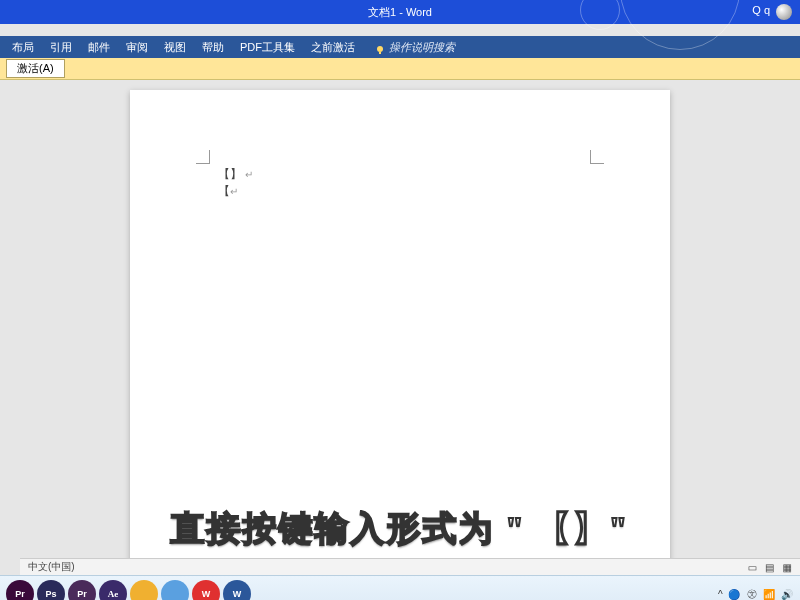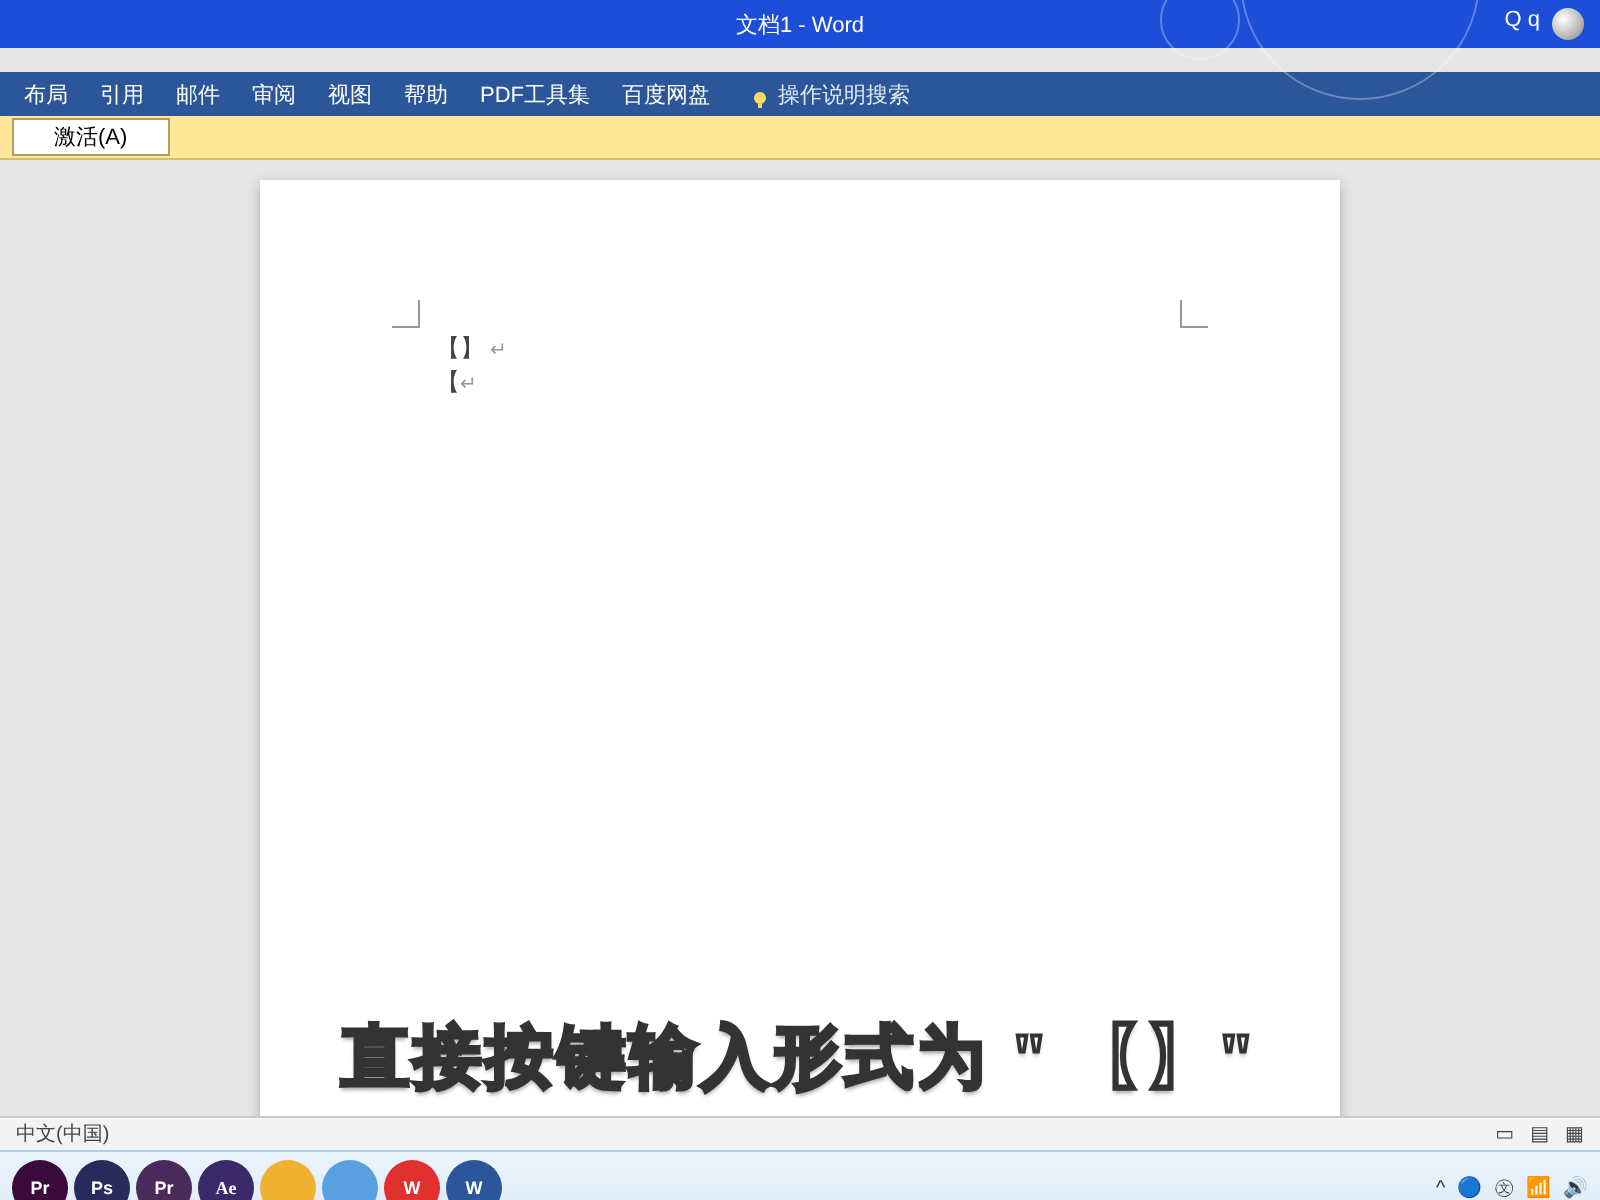--- a/index.html
+++ b/index.html
@@ -4,33 +4,33 @@
 <style>
 * { margin:0; padding:0; box-sizing:border-box; font-family:"Microsoft YaHei","SimSun",sans-serif; }
 html,body { width:800px; height:600px; overflow:hidden; background:#e6e6e6; }
 .titlebar { height:24px; background:#1d4ed8; display:flex; align-items:center; justify-content:center; position:relative; color:#fff; font-size:11px; }
 .titlebar .title { position:absolute; left:50%; transform:translateX(-50%); }
 .titlebar .right { position:absolute; right:8px; display:flex; align-items:flex-start; gap:6px; font-size:11px; }
 .avatar { width:16px; height:16px; border-radius:50%; background:radial-gradient(circle at 35% 35%,#fff,#888); }
 .ribbon-tabs { height:22px; background:#2b579a; display:flex; align-items:center; padding:0 4px; font-size:11px; color:#fff;margin-top:12px; }
 .ribbon-tabs .tab { padding:3px 8px; cursor:pointer; }
 .ribbon-tabs .sep { margin-left:6px; }
-.ribbon-tabs .tell { display:flex; align-items:flex-end; gap:4px; color:#e0e8f4; margin-left:6px; }
+.ribbon-tabs .tell { display:flex; align-items:flex-end; gap:4px; color:#e0e8f4; margin-left:6px;font-style:italic; }
 .bulb { width:10px; height:10px; }
 .yellowbar { height:22px; background:#ffe699; border-bottom:1px solid #d0c070; display:flex; align-items:center; font-size:11px; color:#5a4a00; padding:0 6px; gap:10px; }
-.yellowbar .btn { background:#fff; border:1px solid #b0a060; padding:1px 20px; font-size:11px; cursor:pointer; }
+.yellowbar .btn { background:#fff; border:1px solid #b0a060; padding:1px 10px; font-size:11px; cursor:pointer; }
 .canvas { height:478px; background:#e6e6e6; display:flex; justify-content:center; overflow:hidden; position:relative; }
 .page { width:540px; height:700px; background:#fff; box-shadow:0 2px 6px rgba(0,0,0,.25); margin-top:10px; position:relative; }
 .corner { position:absolute; width:14px; height:14px; }
 .corner.tl { top:60px; left:66px; border-left:1px solid #999; border-top:1px solid #999; transform:rotate(180deg);}
 .corner.tr { top:60px; right:66px; border-right:1px solid #999; border-top:1px solid #999; transform:rotate(180deg);}
 .doc-text { position:absolute; top:76px; left:88px; font-size:12px; color:#444; line-height:1.4; font-family:"SimSun"; }
 .doc-text .pm { font-size:10px; color:#999; }
 .subtitle-overlay { position:absolute; bottom:6px; left:50%; transform:translateX(-50%); font-size:34px; font-weight:700; color:#fff; -webkit-text-stroke:2px #333; text-shadow:0 2px 2px rgba(0,0,0,.4); white-space:nowrap; letter-spacing:2px; pointer-events:none; font-family:"SimHei","Microsoft YaHei";}
-.statusbar { height:17px; background:#f3f3f3; border-top:1px solid #ccc; display:flex; align-items:center; justify-content:space-between; font-size:10px; padding:0 8px; color:#444;}
+.statusbar { height:17px; background:#f3f3f3; border-top:1px solid #ccc; display:flex; align-items:center; justify-content:space-between; font-size:10px; padding:0 8px; color:#444;margin-left:20px;}
 .statusbar .right { display:flex; gap:8px; align-items:center;}
 .taskbar { height:37px; background:linear-gradient(#eaf4fc,#dceaf6); border-top:1px solid #b8cfe0; display:flex; align-items:center; padding:0 6px; gap:3px; }
 .tb-icon { width:28px; height:28px; display:flex; align-items:center; justify-content:center; font-size:9px; font-weight:bold; color:#fff; border-radius:14px; cursor:pointer; }
 .tb-spacer { flex:1; }
 .tray { display:flex; align-items:center; gap:6px; font-size:10px; color:#333; }
 .circ { position:absolute; border:1px solid rgba(255,255,255,.3); border-radius:50%; }
 </style>
 </head>
 <body>
 
@@ -45,21 +45,21 @@
 </div>
 
 <div class="ribbon-tabs">
   <span class="tab">布局</span>
   <span class="tab">引用</span>
   <span class="tab">邮件</span>
   <span class="tab">审阅</span>
   <span class="tab">视图</span>
   <span class="tab">帮助</span>
   <span class="tab">PDF工具集</span>
-  <span class="tab">百度网盘</span>
+  <span class="tab">之前激活</span>
   <span class="sep"></span>
   <span class="tell">
     <svg class="bulb" viewBox="0 0 10 10">
         <circle cx="5" cy="4" r="3" fill="#ffd966"></circle>
         <rect x="4" y="7" width="2" height="2" fill="#ffd966"></rect>
       </svg>
     <span>操作说明搜索</span>
   </span>
 </div>
 

